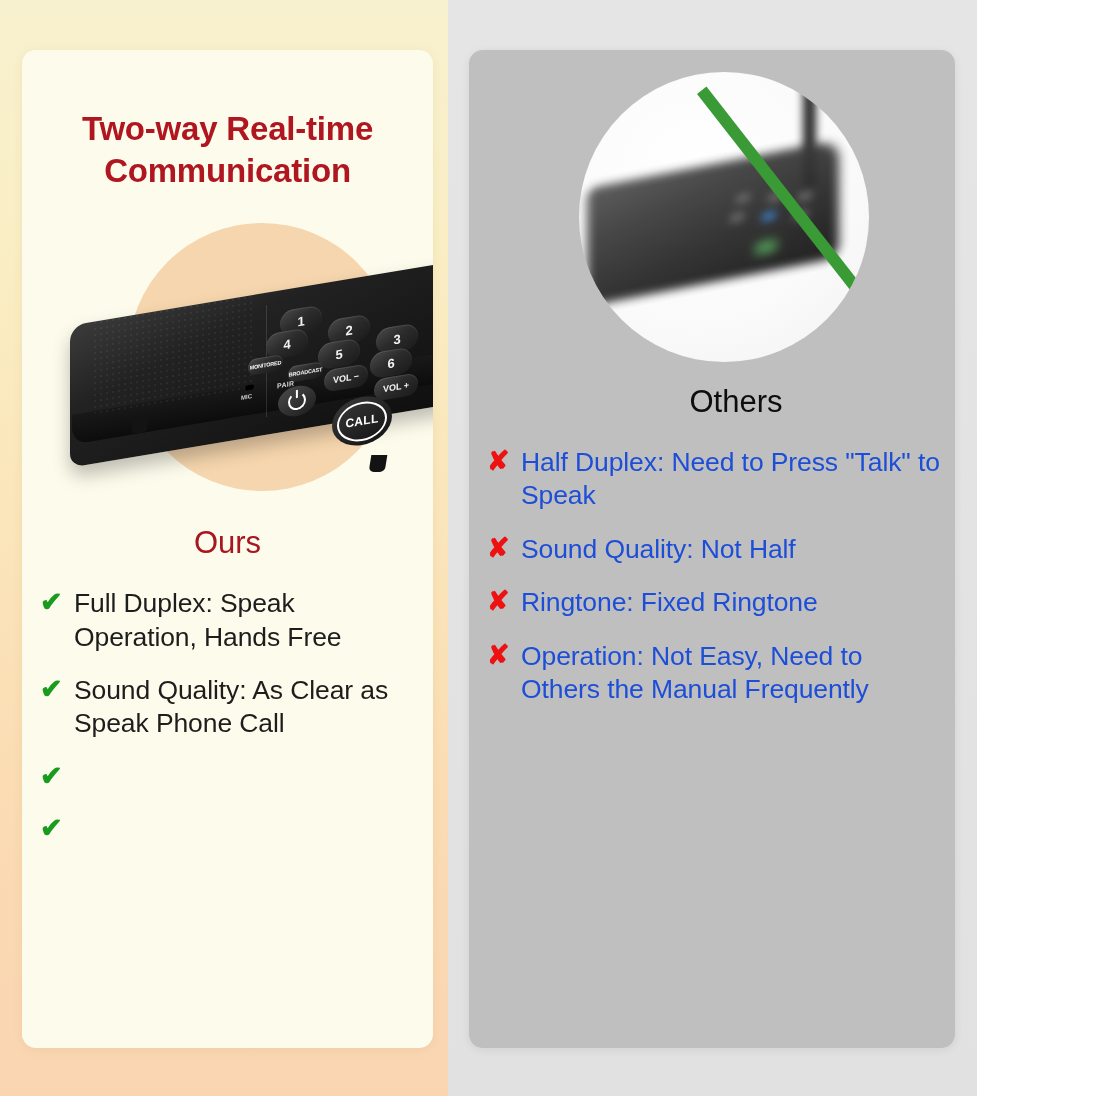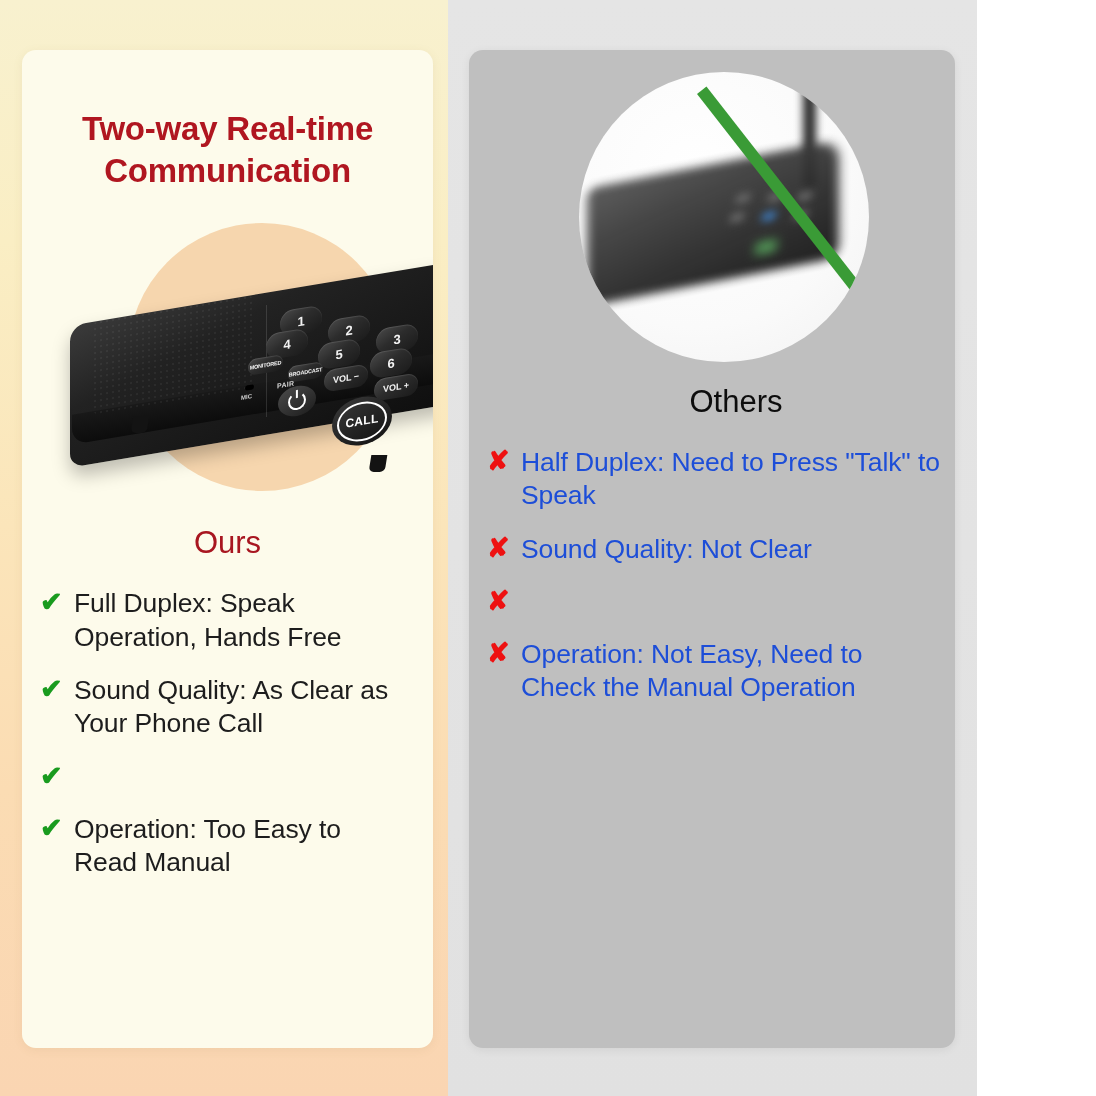--- a/index.html
+++ b/index.html
@@ -487,28 +487,27 @@
 
       <h2 class="sub-label sub-ours">Ours</h2>
 
       <ul class="features">
         <li class="feature">
           <span class="mark mark-check">✔</span>
           <span class="feature-text">Full Duplex: Speak Operation, Hands Free</span>
         </li>
         <li class="feature">
           <span class="mark mark-check">✔</span>
-          <span class="feature-text">Sound Quality: As Clear as Your Phone Call</span>
+          <span class="feature-text">Sound Quality: As Clear as Speak Phone Call</span>
         </li>
         <li class="feature">
           <span class="mark mark-check">✔</span>
         </li>
         <li class="feature">
           <span class="mark mark-check">✔</span>
-          <span class="feature-text">Operation: Too Easy to Read Manual</span>
         </li>
       </ul>
 
     </div>
   </div>
 
   <div class="half half-right">
     <div class="card card-others">
 
 
@@ -524,27 +523,28 @@
 
       <h2 class="sub-label sub-others">Others</h2>
 
       <ul class="features">
         <li class="feature">
           <span class="mark mark-cross">✘</span>
           <span class="feature-text">Half Duplex: Need to Press "Talk" to Speak</span>
         </li>
         <li class="feature">
           <span class="mark mark-cross">✘</span>
-          <span class="feature-text">Sound Quality: Not Clear</span>
+          <span class="feature-text">Sound Quality: Not Half</span>
         </li>
         <li class="feature">
           <span class="mark mark-cross">✘</span>
+          <span class="feature-text">Ringtone: Fixed Ringtone</span>
         </li>
         <li class="feature">
           <span class="mark mark-cross">✘</span>
-          <span class="feature-text">Operation: Not Easy, Need to Check the Manual Operation</span>
+          <span class="feature-text">Operation: Not Easy, Need to Others the Manual Frequently</span>
         </li>
       </ul>
 
     </div>
   </div>
 
 </div>
 
 </body></html>

